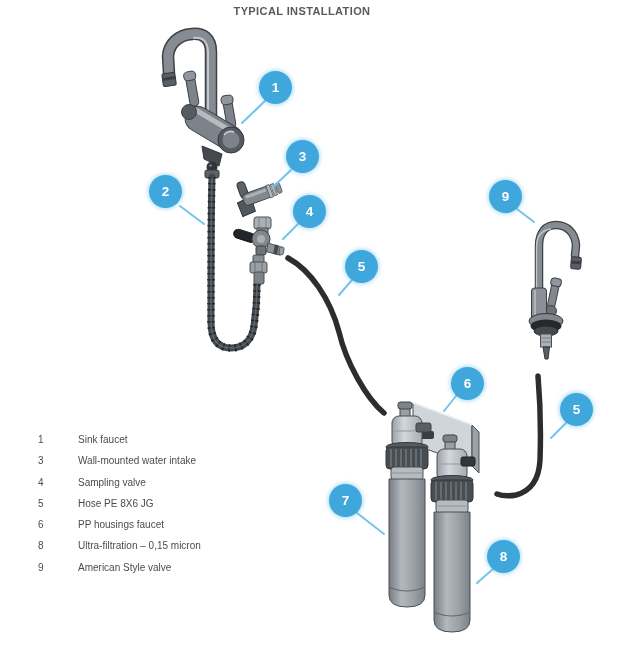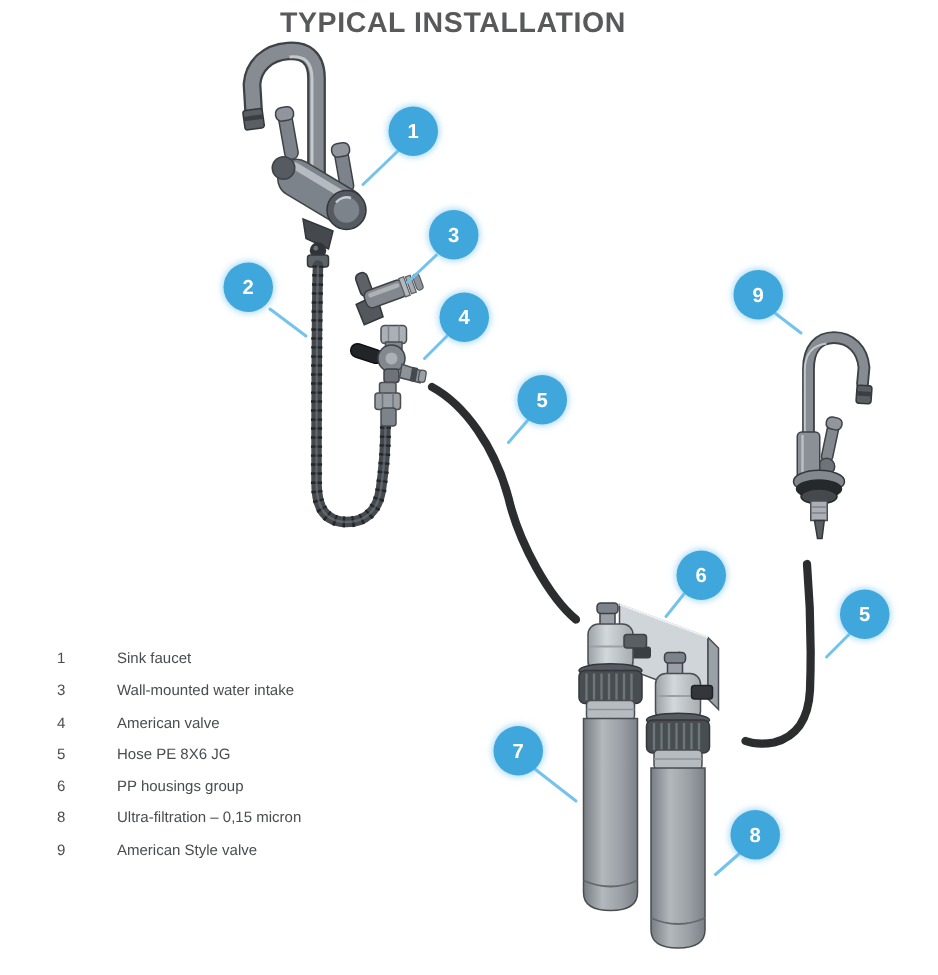--- a/index.html
+++ b/index.html
@@ -2,21 +2,21 @@
 <html><head>
 <meta charset="utf-8">
 <style>
   html,body{margin:0;padding:0;background:#fff;}
   .stage{
     position:relative;width:625px;height:650px;background:#ffffff;
     font-family:"Liberation Sans",sans-serif;overflow:hidden;
   }
   .title{
     position:absolute;top:5px;left:0;width:604px;text-align:center;
-    font-size:19px;font-weight:600;letter-spacing:.4px;color:#58595b;
+    font-size:11px;font-weight:600;letter-spacing:.4px;color:#58595b;
   }
   .art{position:absolute;left:0;top:0;}
   .callout{
     position:absolute;width:33px;height:33px;border-radius:50%;
     background:#3fa7dc;color:#ffffff;display:flex;align-items:center;justify-content:center;
     font-size:13.5px;font-weight:bold;
     box-shadow:0 0 4px 1px rgba(99,188,233,.55);
   }
   .legend{position:absolute;left:38px;top:429px;color:#4a4c4f;}
   .lrow{height:21.3px;line-height:21.3px;font-size:10px;white-space:nowrap;}
@@ -238,27 +238,27 @@
   <div class="callout" style="left:560px;top:393px">5</div>
 
   <div class="legend">
     <div class="lrow">
       <span class="lnum">1</span><span class="llab">Sink faucet</span>
     </div>
     <div class="lrow">
       <span class="lnum">3</span><span class="llab">Wall-mounted water intake</span>
     </div>
     <div class="lrow">
-      <span class="lnum">4</span><span class="llab">American valve</span>
+      <span class="lnum">4</span><span class="llab">Sampling valve</span>
     </div>
     <div class="lrow">
       <span class="lnum">5</span><span class="llab">Hose PE 8X6 JG</span>
     </div>
     <div class="lrow">
-      <span class="lnum">6</span><span class="llab">PP housings group</span>
+      <span class="lnum">6</span><span class="llab">PP housings faucet</span>
     </div>
     <div class="lrow">
       <span class="lnum">8</span><span class="llab">Ultra-filtration – 0,15 micron</span>
     </div>
     <div class="lrow">
       <span class="lnum">9</span><span class="llab">American Style valve</span>
     </div>
   </div>
 
 </div>

